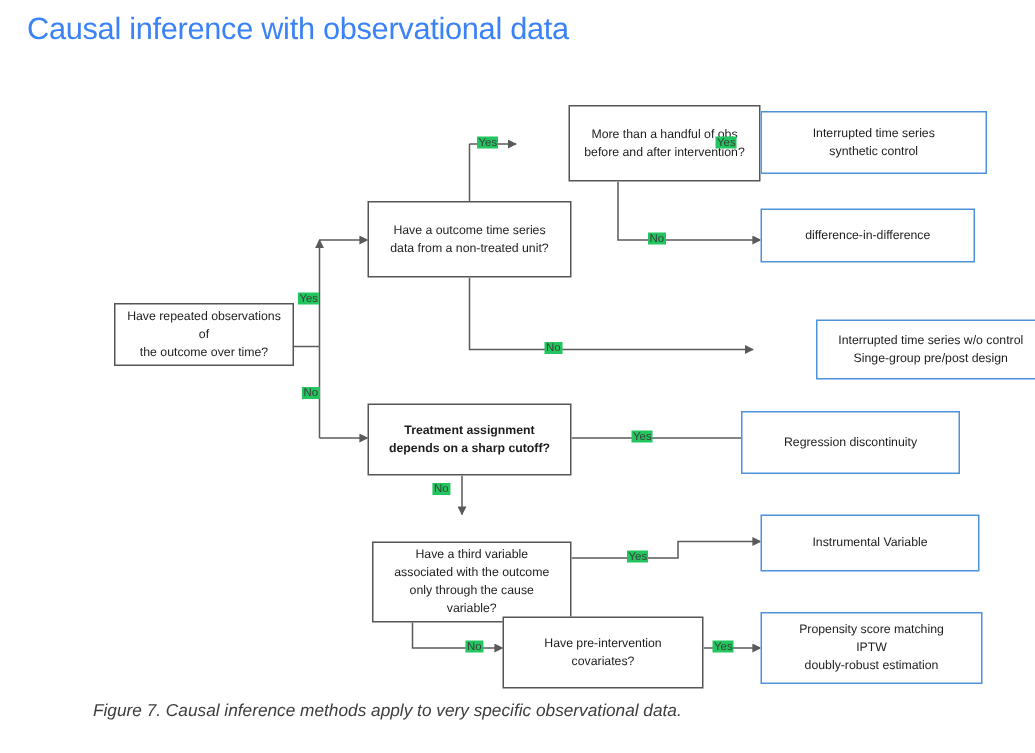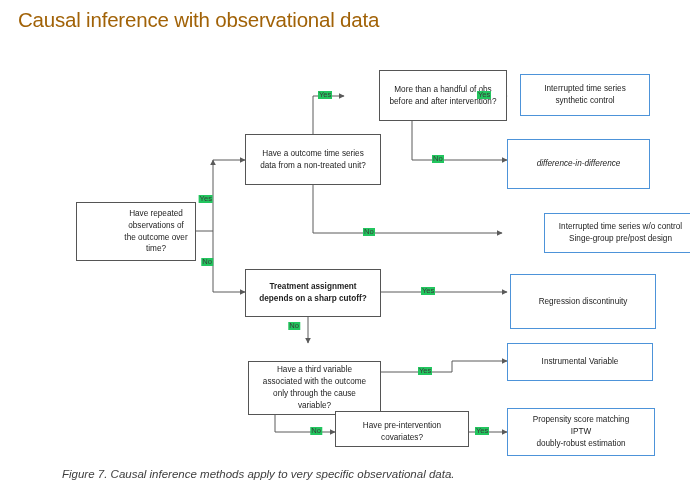--- a/index.html
+++ b/index.html
@@ -13,21 +13,21 @@
     position: relative;
     font-family: "Liberation Sans", sans-serif;
     overflow: hidden;
   }
   #page-title {
     position: absolute;
     left: 18px;
     top: 8px;
     font-size: 20.5px;
     font-weight: 400;
-    color: #a16207;
+    color: #3b82f6;
     letter-spacing: -0.2px;
     white-space: nowrap;
   }
   #figure-caption {
     position: absolute;
     left: 62px;
     top: 468px;
     font-size: 11.5px;
     font-style: italic;
     color: #3d3d3d;
@@ -115,21 +115,21 @@
 
   <path class="conn" d="M 308 317 L 308 343" marker-end="url(#arrow)"></path>
 
   <path class="conn" d="M 381 372 L 452 372 L 452 361 L 507 361" marker-end="url(#arrow)"></path>
 
   <path class="conn" d="M 275 397 L 275 432 L 335 432" marker-end="url(#arrow)"></path>
 
   <path class="conn" d="M 469 432 L 507 432" marker-end="url(#arrow)"></path>
 </svg>
 
-<div class="node decision" style="left:76px; top:202px; width:120px; height:59px;padding-left:44px;">
+<div class="node decision" style="left:76px; top:202px; width:120px; height:42px;">
   <span class="node-text">Have repeated observations of
 the outcome over time?</span>
 </div>
 
 <div class="node decision" style="left:245px; top:134px; width:136px; height:51px;">
   <span class="node-text">Have a outcome time series
 data from a non-treated unit?</span>
 </div>
 
 <div class="node decision" style="left:344px; top:70px; width:128px; height:51px;margin-left:35px;">
@@ -142,40 +142,40 @@
 depends on a sharp cutoff?</span>
 </div>
 
 <div class="node decision" style="left:248px; top:361px; width:133px; height:54px;">
   <span class="node-text">Have a third variable
 associated with the outcome
 only through the cause
 variable?</span>
 </div>
 
-<div class="node decision" style="left:335px; top:411px; width:134px; height:36px;align-items:flex-end;">
+<div class="node decision" style="left:335px; top:411px; width:134px; height:48px;">
   <span class="node-text">Have pre-intervention
 covariates?</span>
 </div>
 
-<div class="node outcome" style="left:507px; top:74px; width:130px; height:42px;margin-left:13px;">
+<div class="node outcome" style="left:507px; top:74px; width:151px; height:42px;">
   <span class="node-text">Interrupted time series
 synthetic control</span>
 </div>
 
-<div class="node outcome" style="left:507px; top:139px; width:143px; height:50px;font-style:italic;">
+<div class="node outcome" style="left:507px; top:139px; width:143px; height:36px;">
   <span class="node-text">difference-in-difference</span>
 </div>
 
 <div class="node outcome" style="left:502px; top:213px; width:153px; height:40px;margin-left:42px;">
   <span class="node-text">Interrupted time series w/o control
 Singe-group pre/post design</span>
 </div>
 
-<div class="node outcome" style="left:510px; top:274px; width:146px; height:55px;text-align:center;">
+<div class="node outcome" style="left:494px; top:274px; width:146px; height:42px;text-align:center;">
   <span class="node-text">Regression discontinuity</span>
 </div>
 
 <div class="node outcome" style="left:507px; top:343px; width:146px; height:38px;">
   <span class="node-text">Instrumental Variable</span>
 </div>
 
 <div class="node outcome" style="left:507px; top:408px; width:148px; height:48px;">
   <span class="node-text">Propensity score matching
 IPTW

